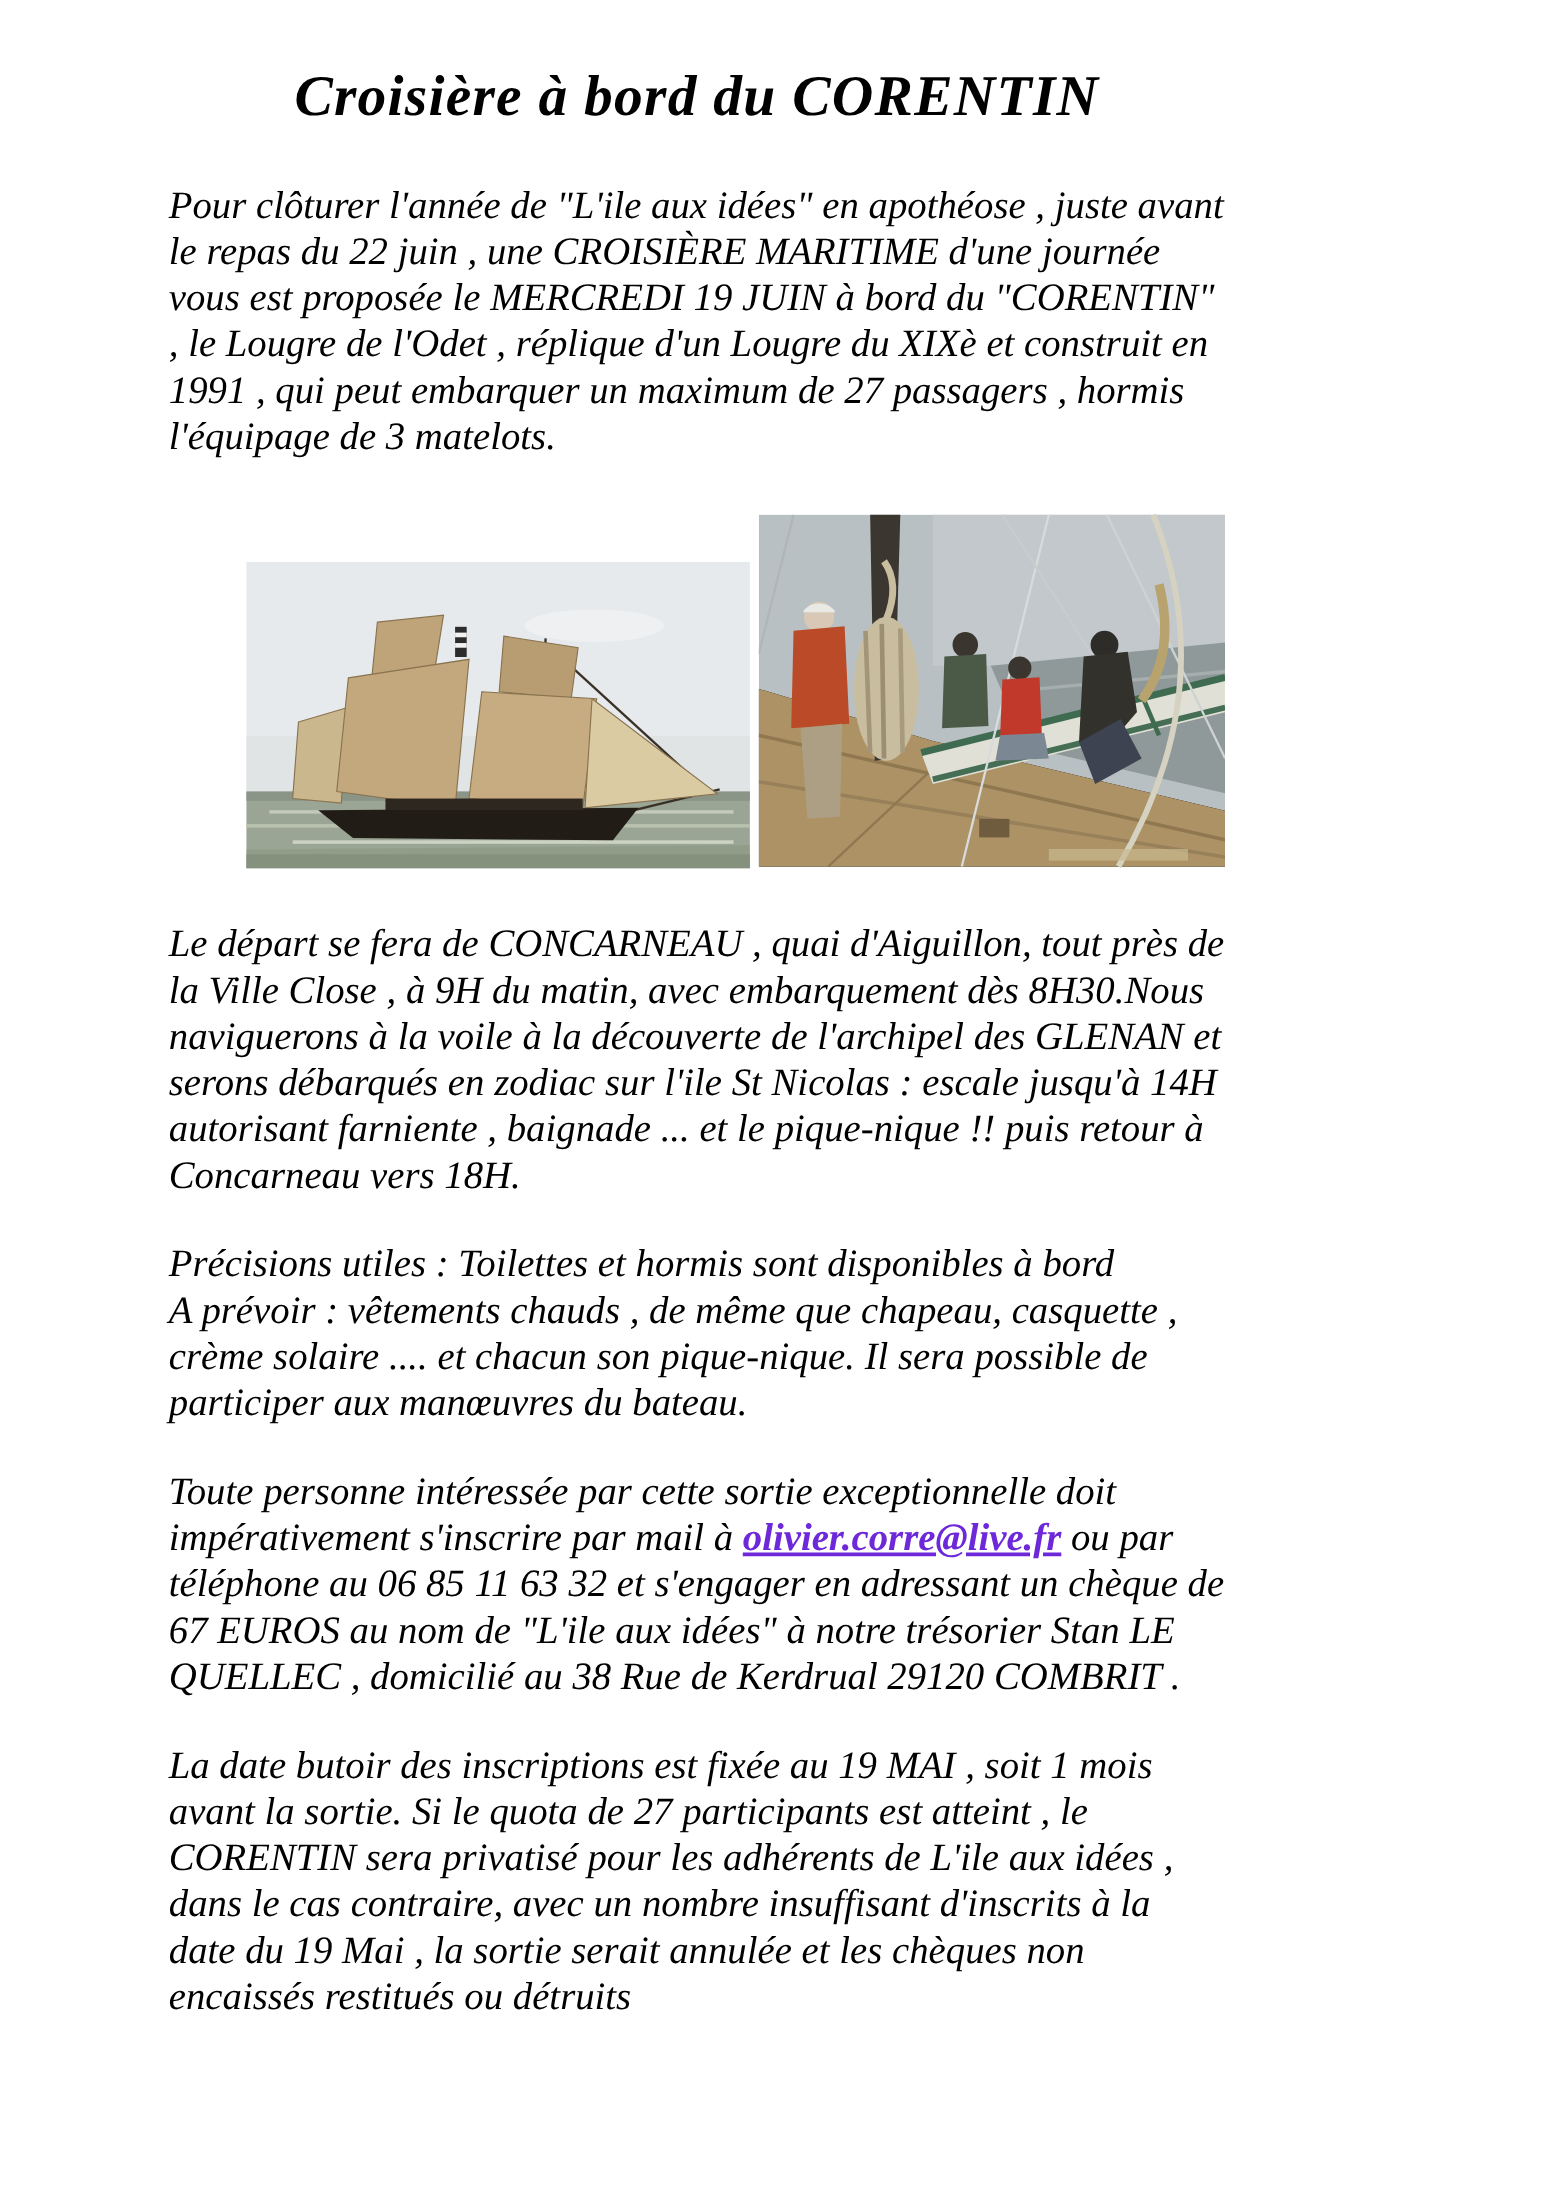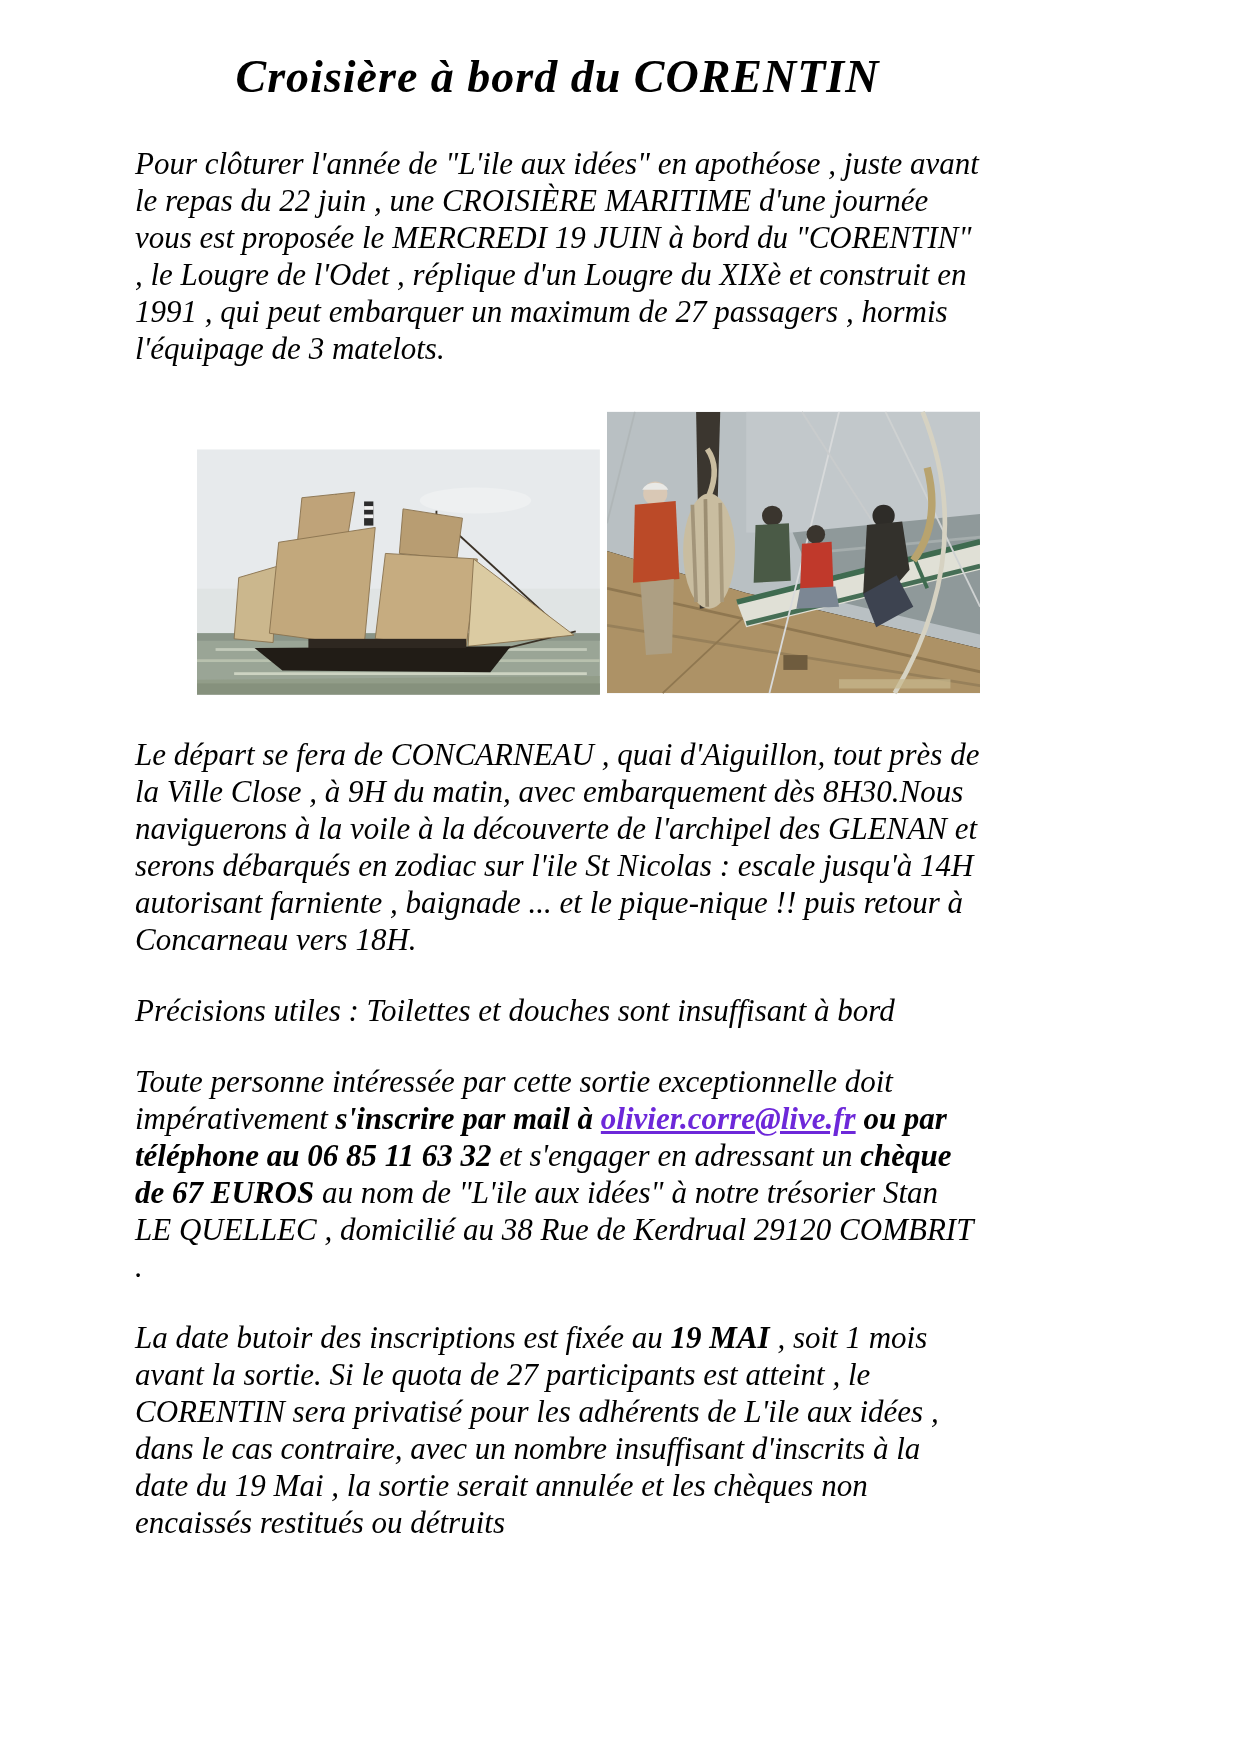--- a/index.html
+++ b/index.html
@@ -15,21 +15,21 @@
   }
   .title {
     font-size:46px; font-weight:bold; font-style:italic;
     text-align:center; margin:0 0 42px 0; letter-spacing:1px;
     white-space:nowrap;
   }
   p.body {
     font-size:31px; font-style:italic; line-height:37px;
     margin:0 0 34px 0; white-space:normal;
   }
-  .b { font-weight:bold; }
+  .b { font-weight:normal; }
   .email {
     color:#6d28d9; font-weight:bold; text-decoration:underline; cursor:pointer;
   }
   .photo-row {
     display:flex; align-items:flex-end; gap:7px;
     margin:0 0 32px 62px; height:303px;
   }
   .photo-left  { width:434px; height:264px; display:block; }
   .photo-right { width:402px; height:303px; display:block; }
   .gap-lg { margin-top:26px; }
@@ -139,21 +139,21 @@
         <circle cx="298" cy="112" r="12" fill="#2e2c28"></circle>
         <polygon points="280,122 318,118 326,170 300,200 276,196" fill="#33312c"></polygon>
         <polygon points="276,196 312,176 330,210 290,232" fill="#3d4350"></polygon>
       </g>
       <rect x="250" y="288" width="120" height="10" fill="#c8b98f" opacity="0.7"></rect>
     </svg>
   </div>
 
   <p class="body">Le départ se fera de CONCARNEAU , quai d'Aiguillon, tout près de la Ville Close , à 9H du matin, avec embarquement dès 8H30.Nous naviguerons à la voile à la découverte de l'archipel des GLENAN et serons débarqués en zodiac sur l'ile St Nicolas : escale jusqu'à 14H autorisant farniente , baignade ... et le pique-nique !! puis retour à Concarneau vers 18H.</p>
 
-  <p class="body"><span>Précisions utiles : Toilettes et douches sont insuffisant à bord</span><br>
-    </p>
+  <p class="body"><span>Précisions utiles : Toilettes et hormis sont disponibles à bord</span><br>
+    <span>A prévoir : vêtements chauds , de même que chapeau, casquette , crème solaire .... et chacun son pique-nique. Il sera possible de participer aux manœuvres du bateau.</span></p>
 
   <p class="body"><span>Toute personne intéressée par  cette sortie exceptionnelle doit impérativement </span><span class="b">s'inscrire par mail à </span><a class="email">olivier.corre@live.fr</a><span class="b"> ou par téléphone au 06 85 11 63 32</span><span> et s'engager en adressant un </span><span class="b">chèque de 67 EUROS</span><span> au nom de "L'ile aux idées" à notre trésorier Stan LE QUELLEC , domicilié au 38 Rue de Kerdrual 29120 COMBRIT .</span></p>
 
   <p class="body gap-lg"><span>La date butoir des inscriptions est fixée au </span><span class="b">19 MAI</span><span> , soit 1  mois avant la sortie. Si le quota de 27 participants est atteint , le CORENTIN sera privatisé pour les adhérents de L'ile aux idées , dans le cas contraire, avec un nombre insuffisant d'inscrits à la date du 19 Mai , la sortie serait annulée et les chèques non encaissés restitués ou détruits</span></p>
 
 
 </div>
 
 </body></html>

